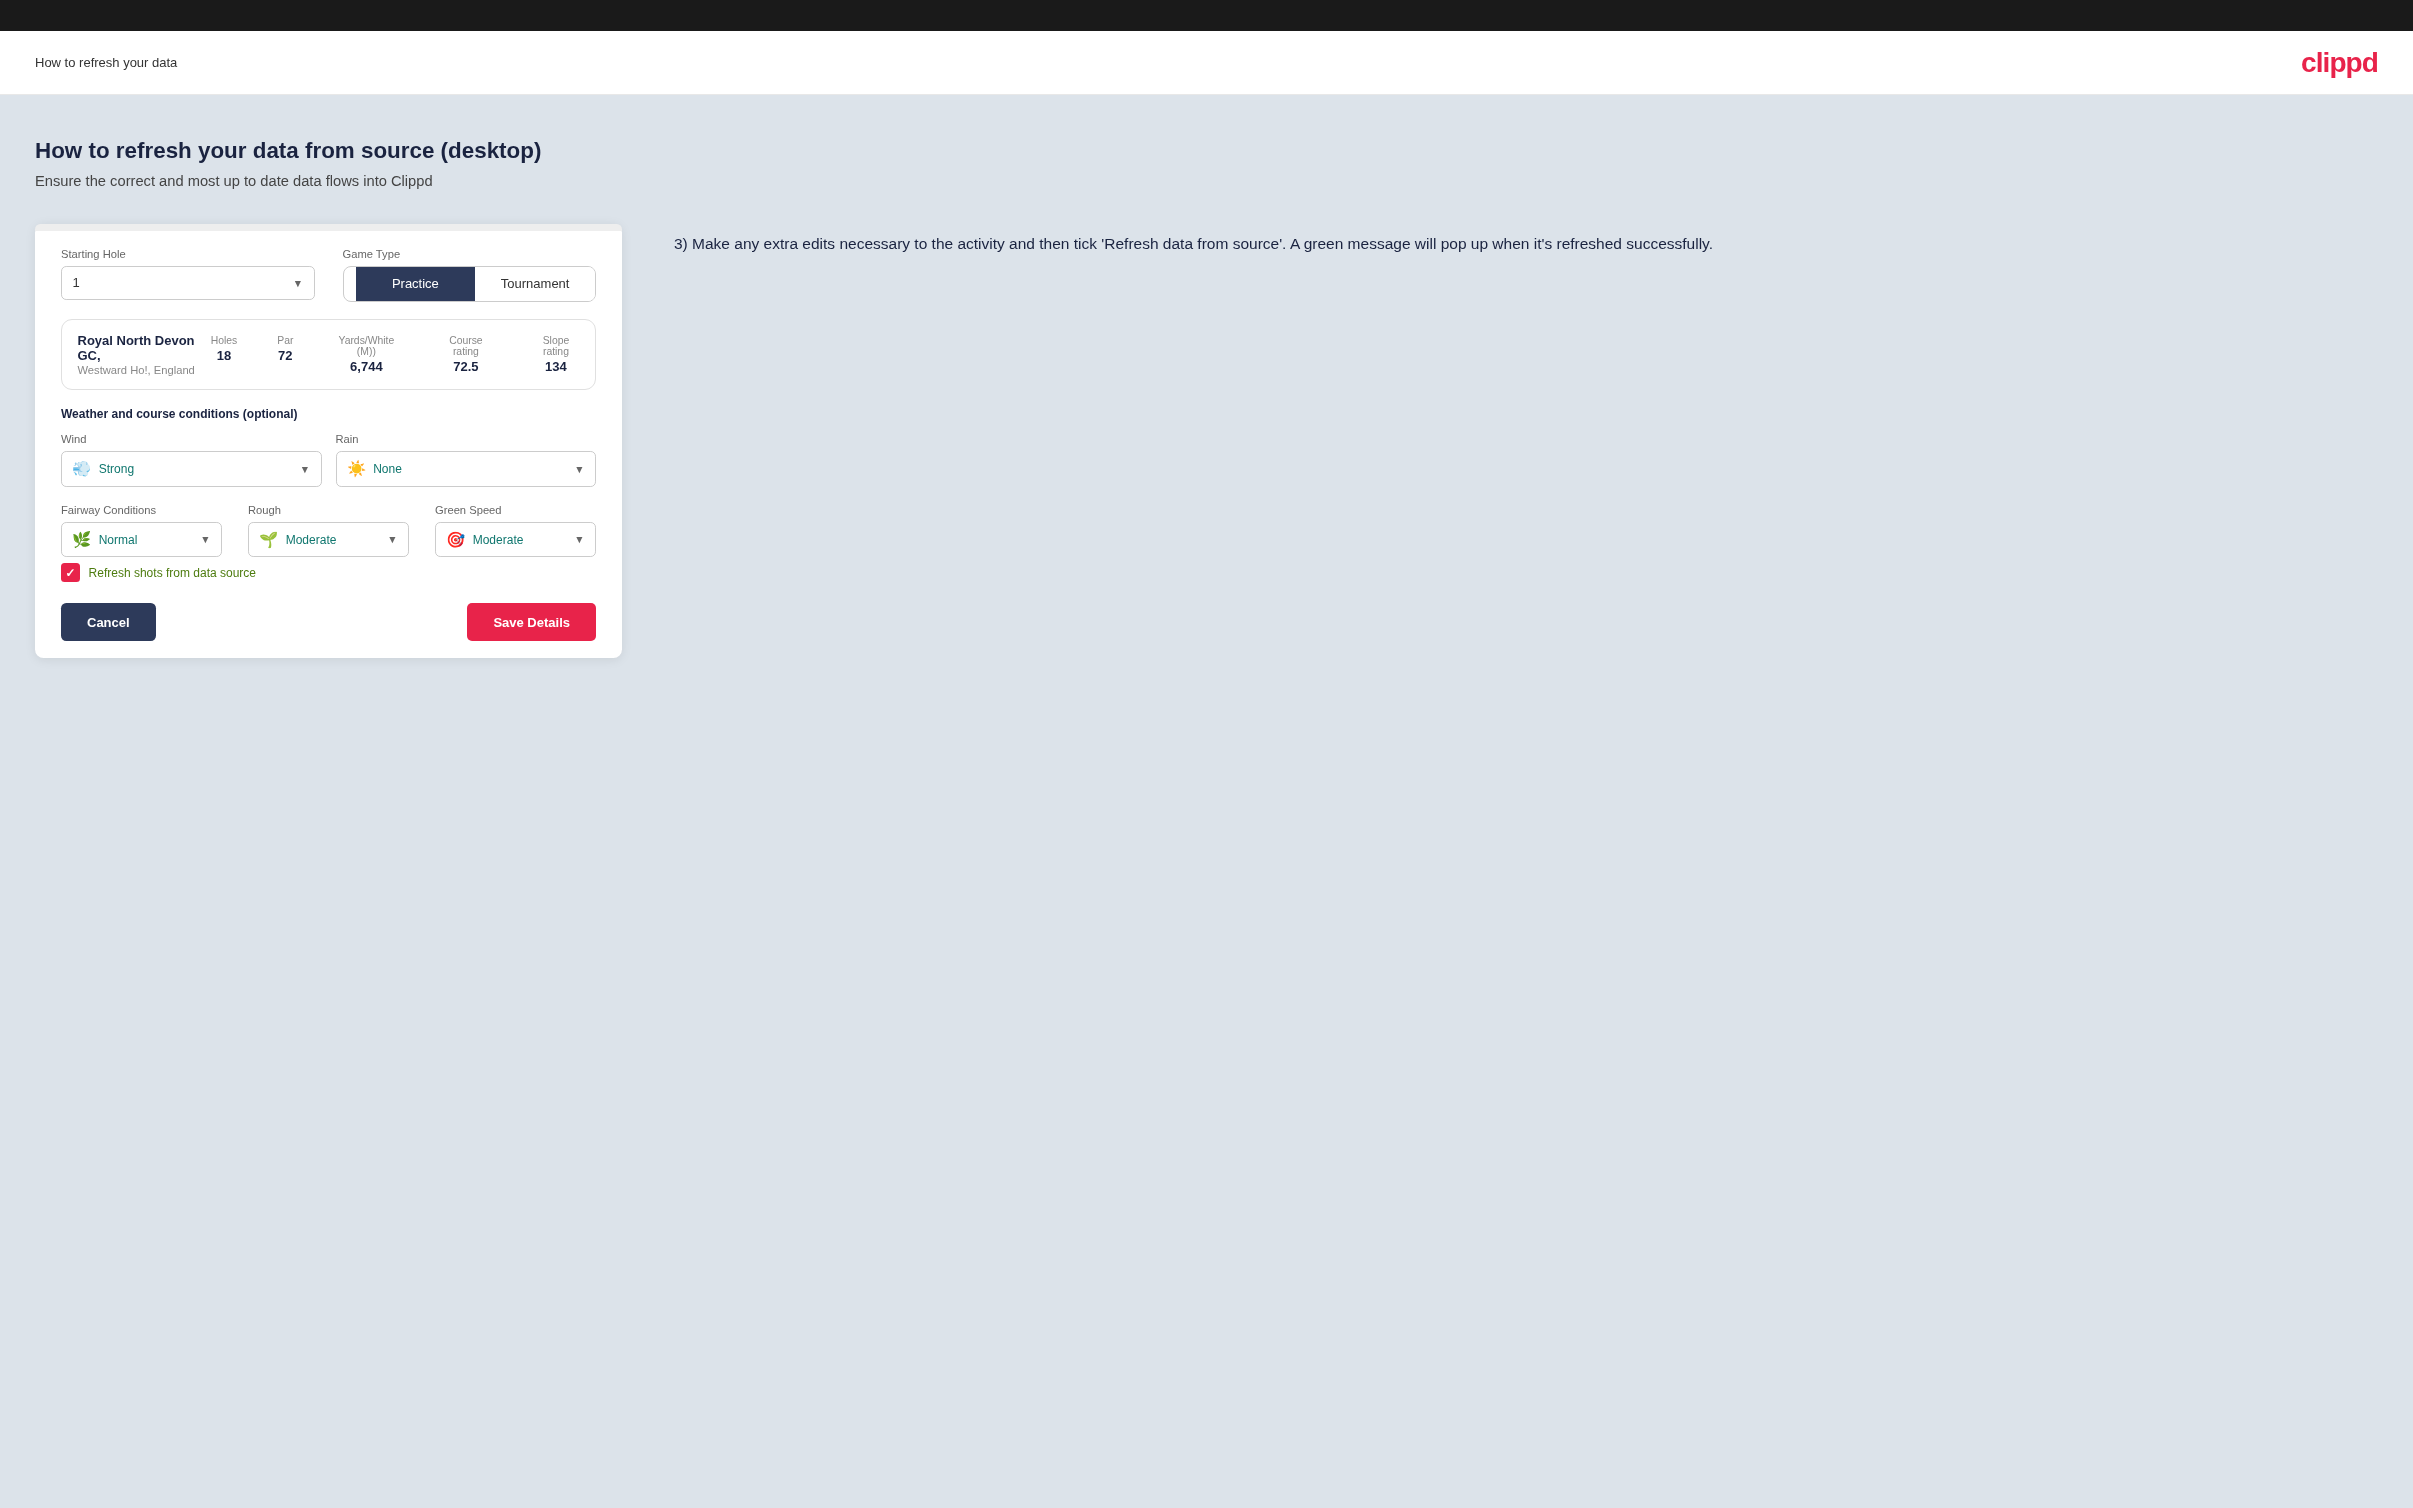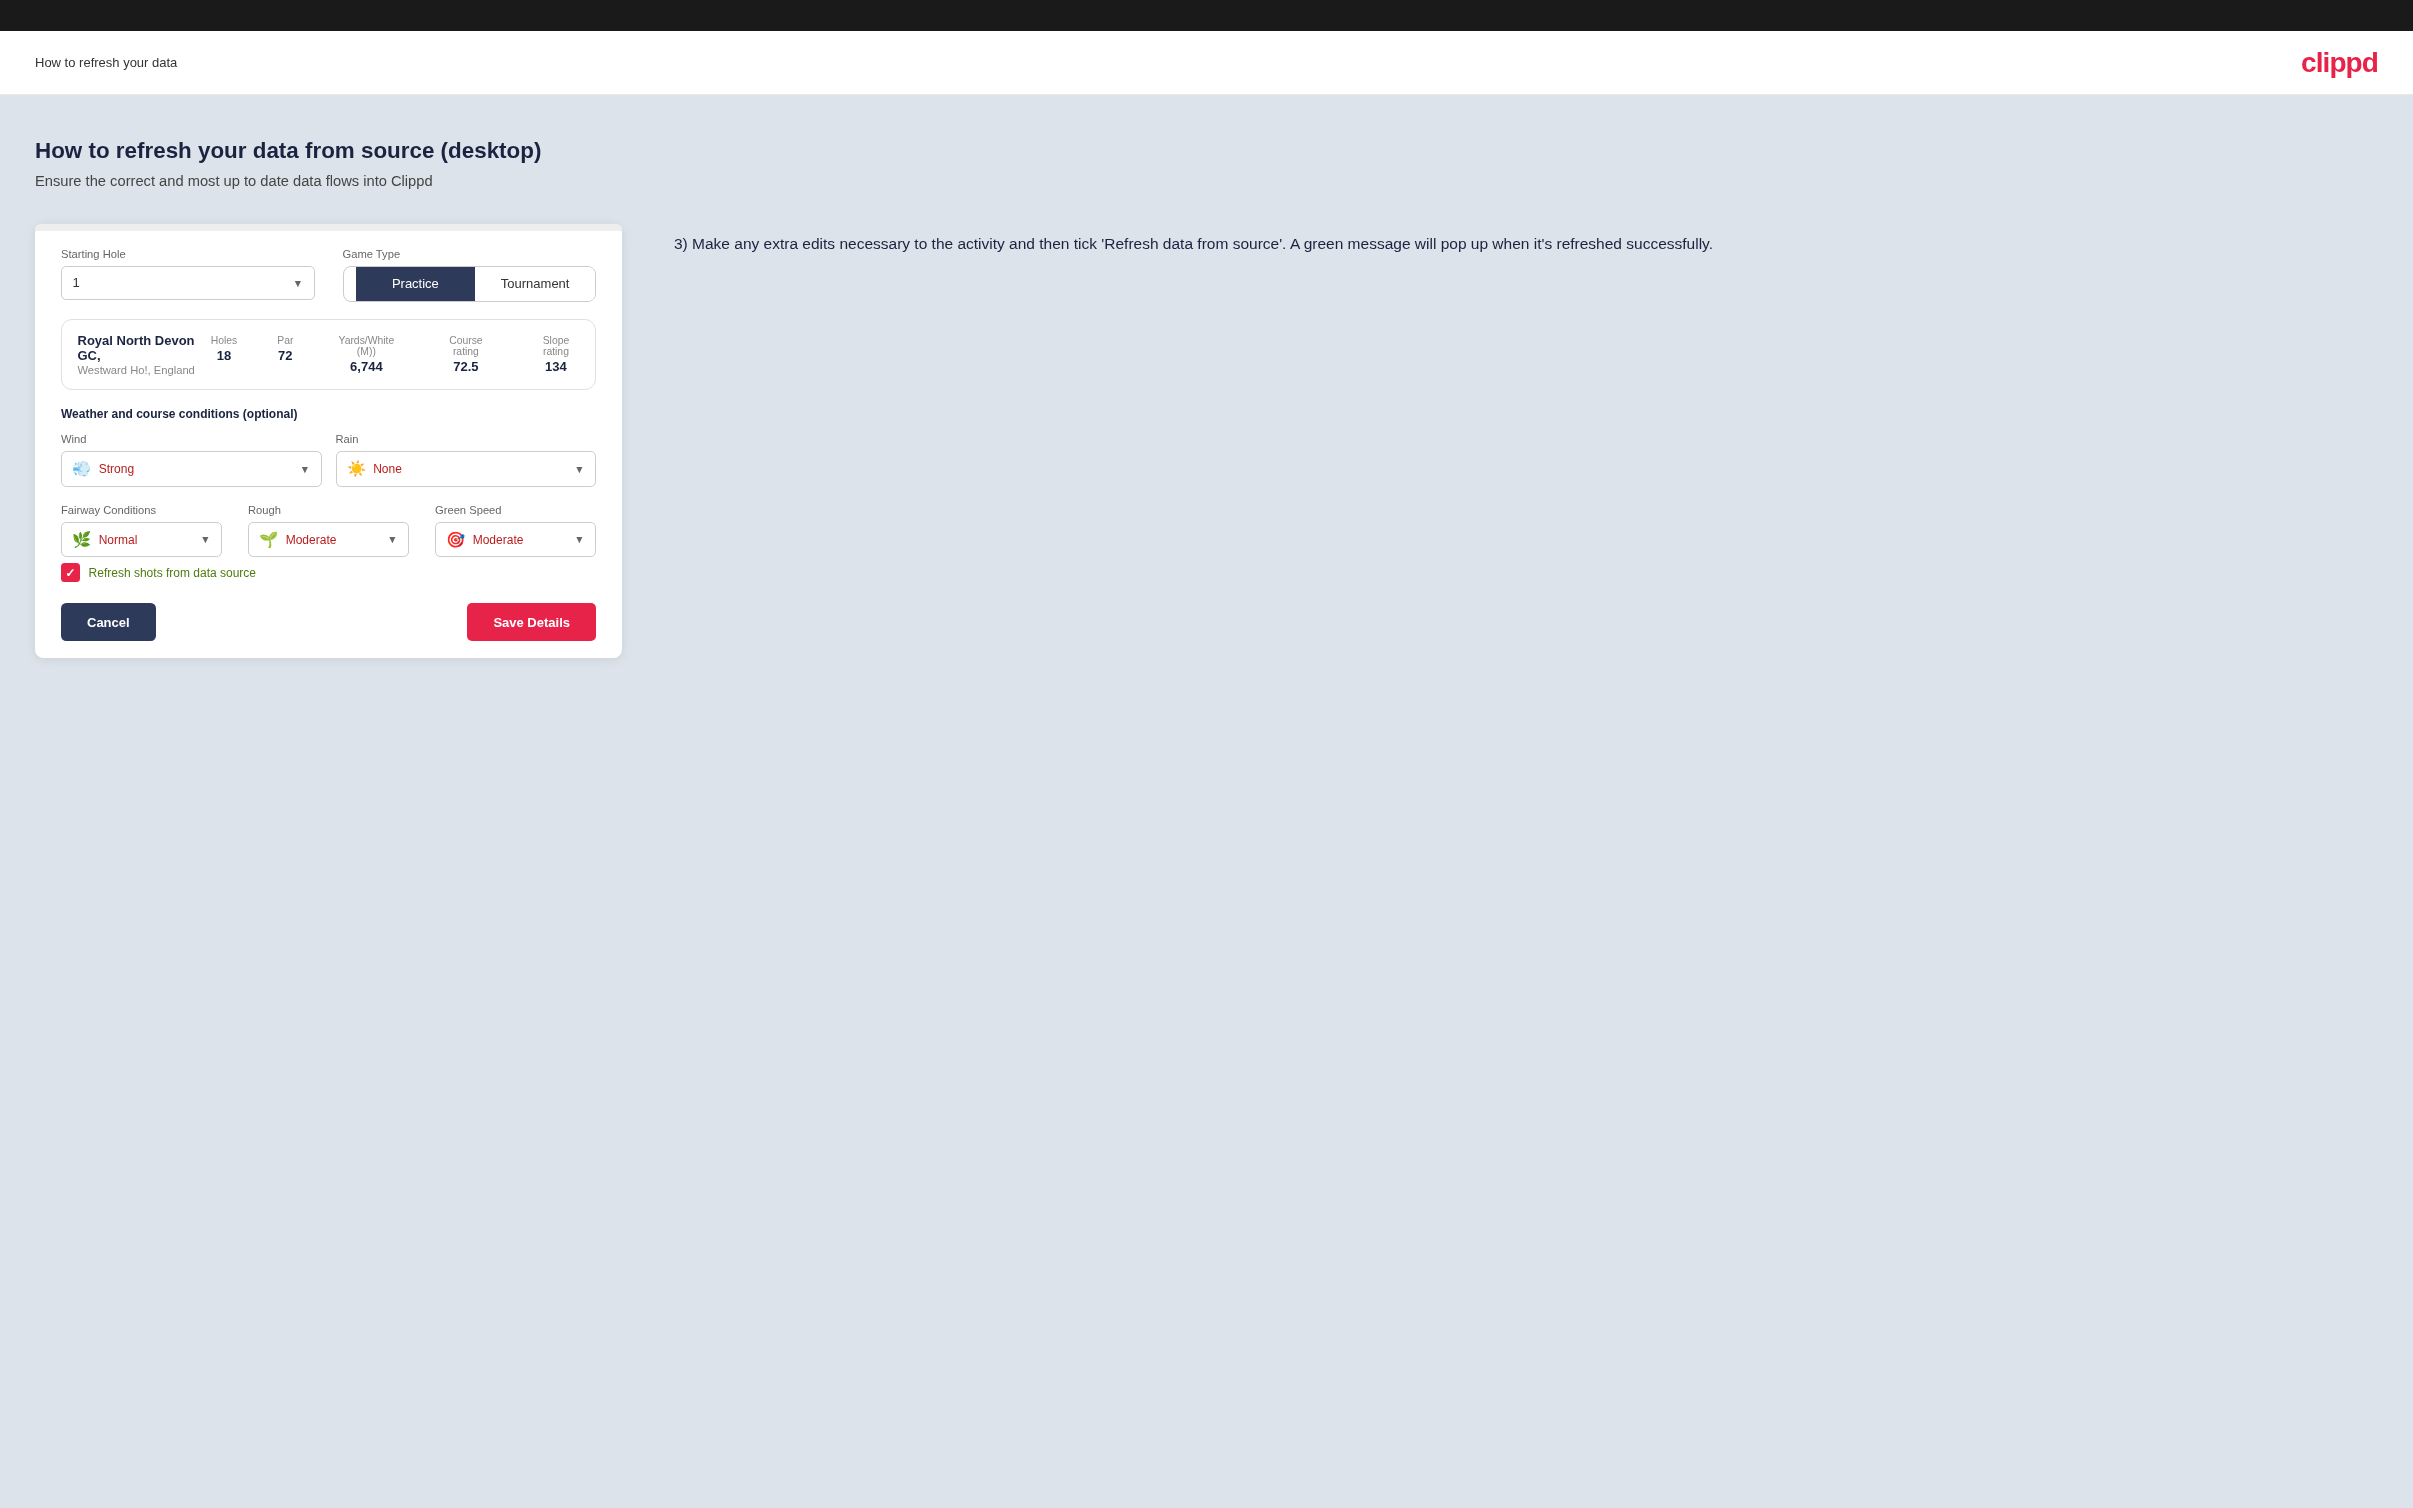--- a/index.html
+++ b/index.html
@@ -198,21 +198,21 @@
     .dropdown-with-icon .left {
       display: flex;
       align-items: center;
       gap: 7px;
     }
     .dropdown-icon {
       font-size: 15.5px;
     }
     .dropdown-text {
       font-size: 12px;
-      color: #b91c1c;
+      color: #0f766e;
     }
     .dropdown-chevron {
       color: #666;
       font-size: 10.4px;
     }
     .checkbox-row {
       display: flex;
       align-items: center;
       gap: 8.6px;
       margin-bottom: 21px;

